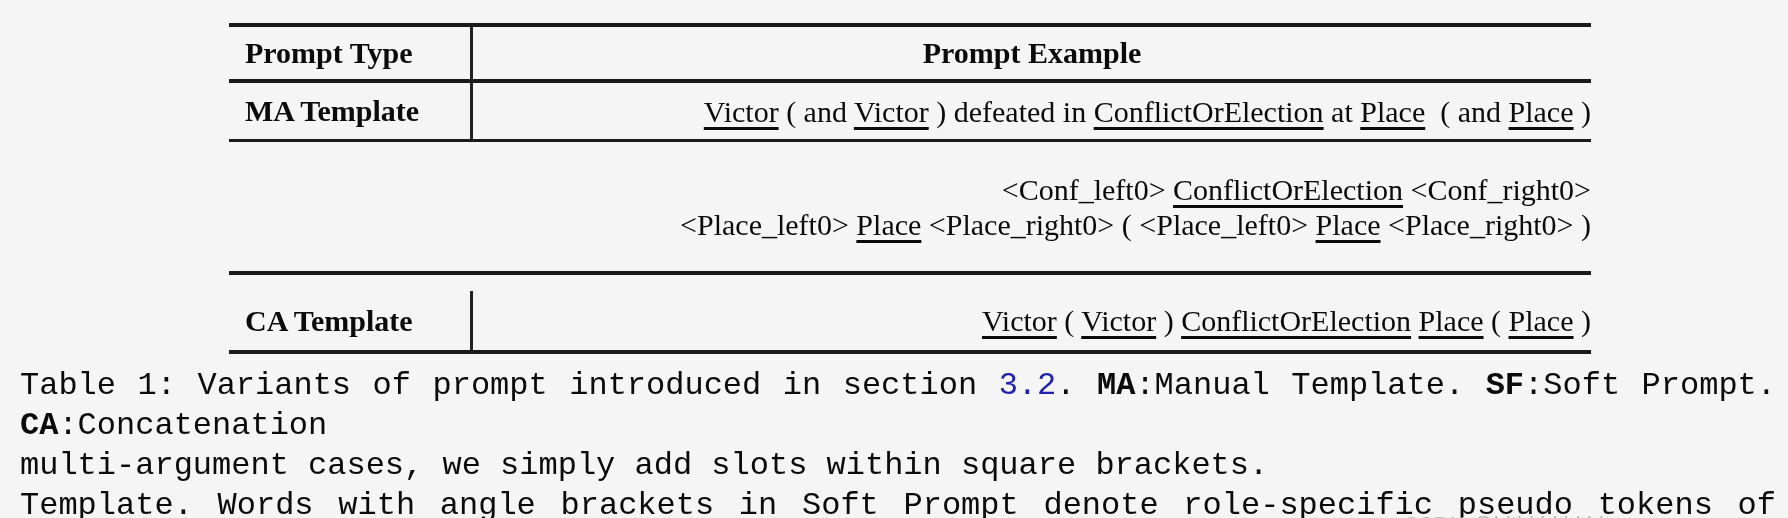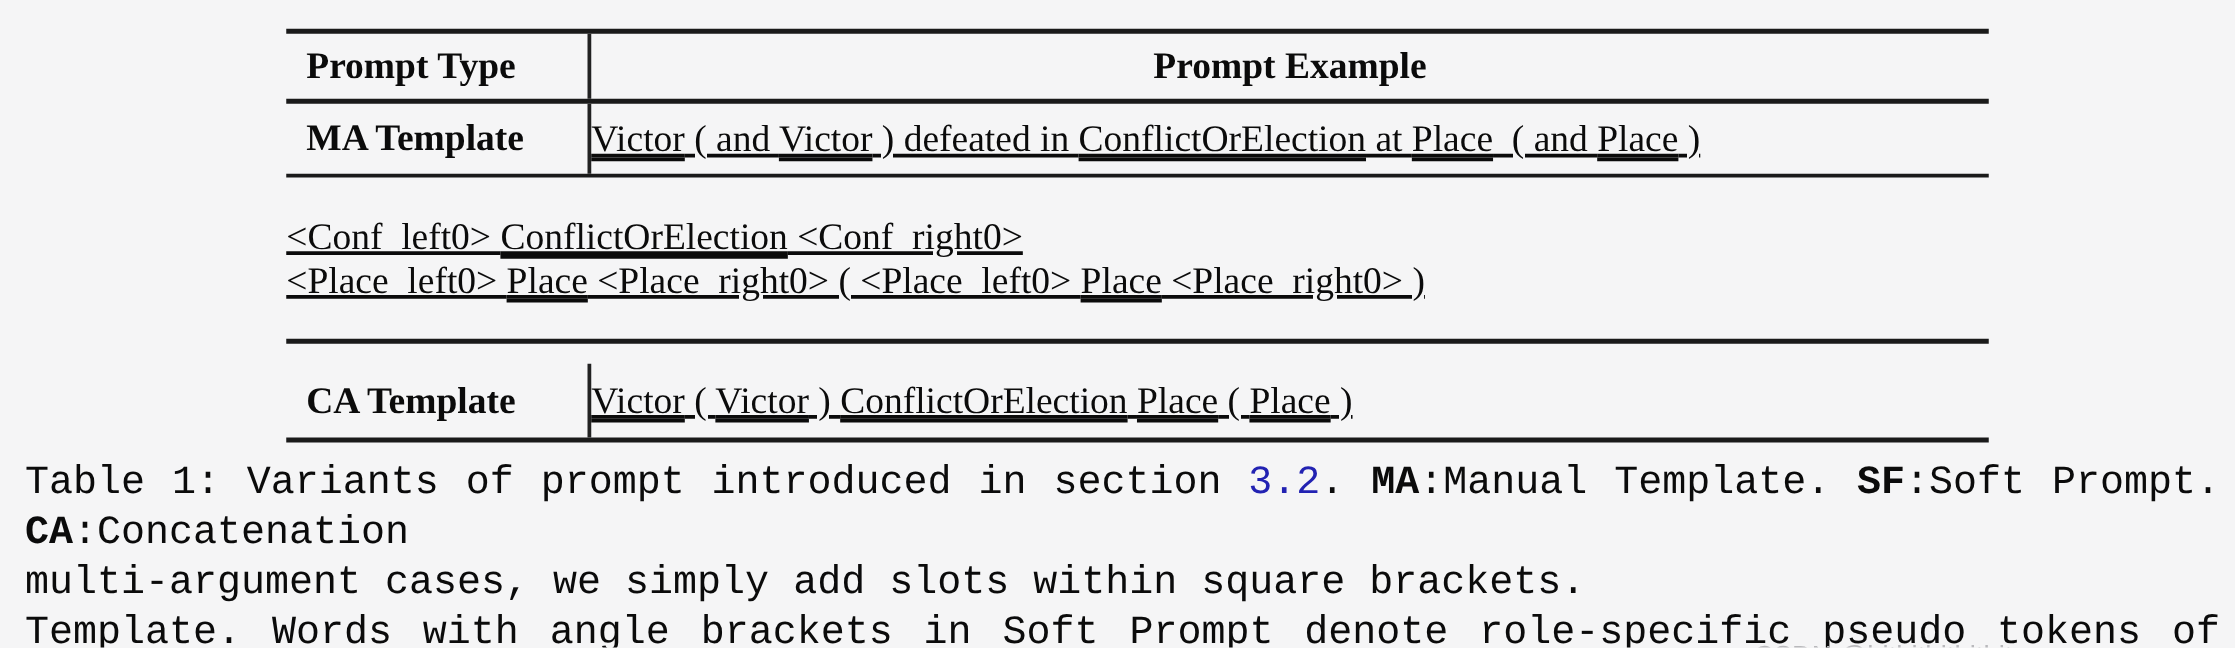--- a/index.html
+++ b/index.html
@@ -39,25 +39,25 @@
     display: flex;
     align-items: center;
     padding-left: 16px;
     font-weight: bold;
   }
   .cell-ex {
     flex: 1 1 auto;
     display: flex;
     flex-direction: column;
     justify-content: center;
-    text-align: left;
+    text-align: right;
   }
   .th { font-weight: bold; }
   .center { align-items: center; }
-  .tline { white-space: pre-wrap; line-height: 35px; text-decoration: underline; }
+  .tline { white-space: pre-wrap; line-height: 35px; }
   .u {
     text-decoration: underline;
     text-decoration-thickness: 2.5px;
     text-underline-offset: 5px;
   }
 
   
   .caption {
     position: absolute;
     left: 20px;

